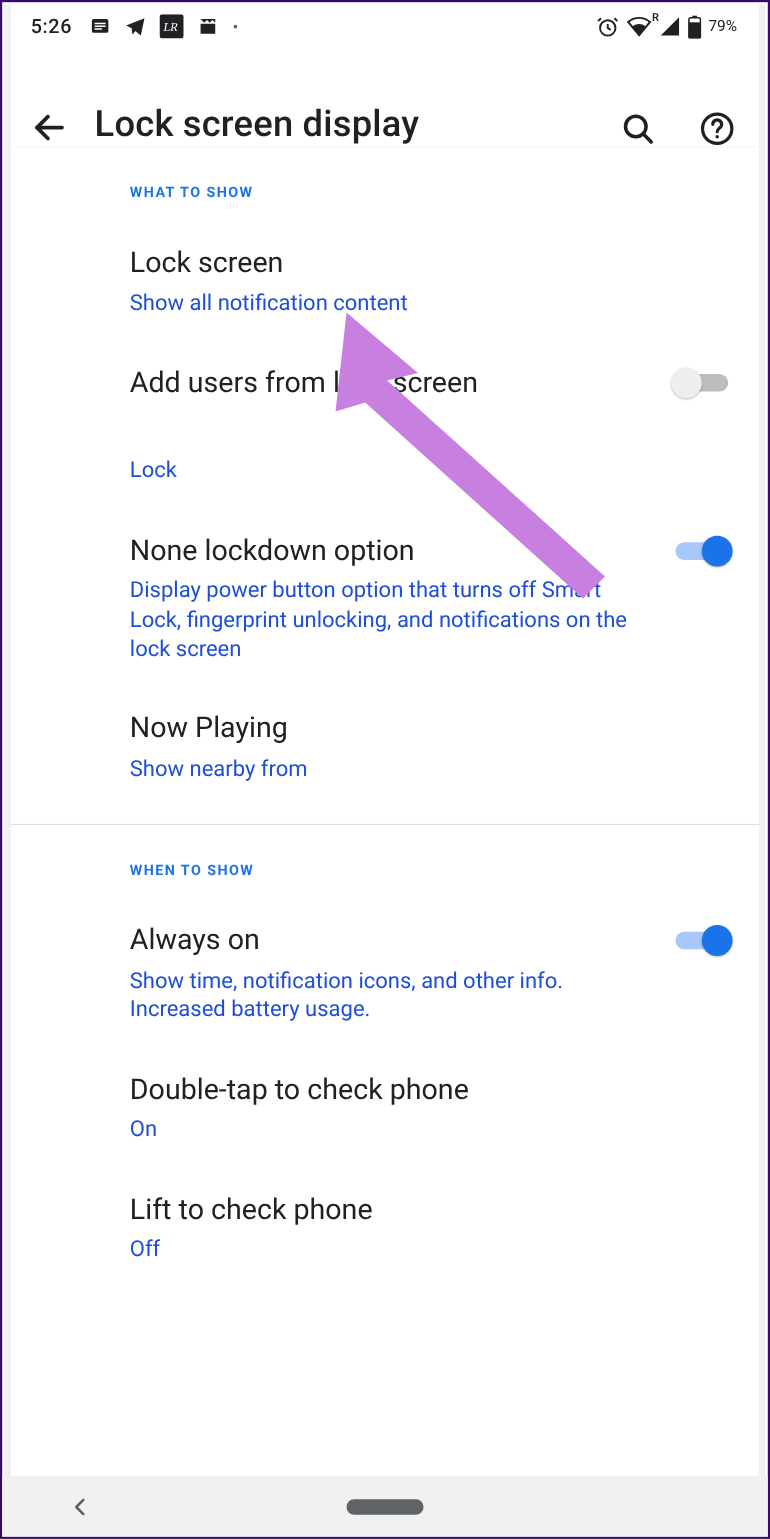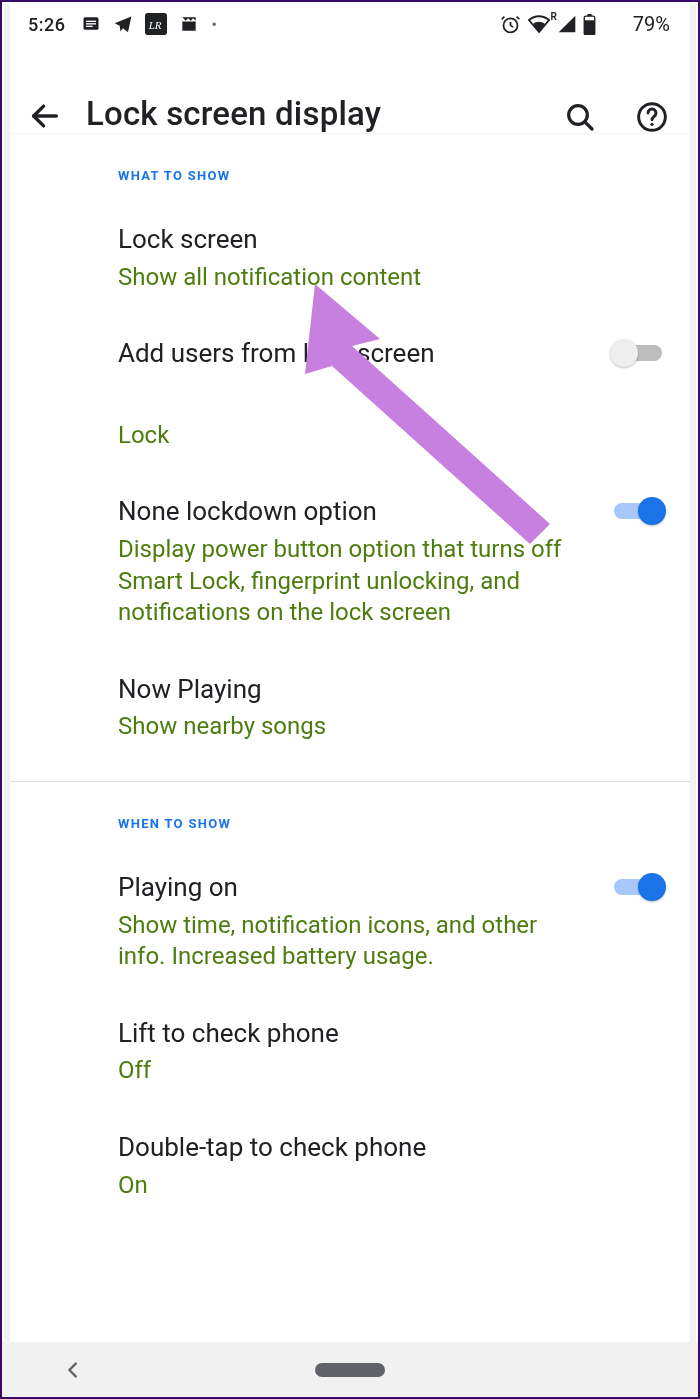--- a/index.html
+++ b/index.html
@@ -21,21 +21,21 @@
   .app-bar .ico svg { display:block; }
 
   
   .section-header { padding:34px 0 18px 108px; font-size:13px; font-weight:700; letter-spacing:1.3px; color:#1a73e8; }
 
   
   .settings-list { }
   .row { padding:22px 24px 22px 108px; display:flex; gap:20px; }
   .row .texts { flex:1; min-width:0; }
   .row .title { font-size:26px; color:#202124; line-height:1.25; }
-  .row .sub { font-size:24px; color:#4d7c0f; margin-top:6px; line-height:1.32; }
+  .row .sub { font-size:20px; color:#1d4ed8; margin-top:6px; line-height:1.32; }
 
   
   .toggle { width:56px; height:32px; position:relative; flex:0 0 56px; }
   .toggle .track { position:absolute; left:4px; right:4px; top:8px; height:16px; border-radius:10px; background:#bdbdbd; }
   .toggle .thumb { position:absolute; width:28px; height:28px; border-radius:50%; top:2px; left:0; background:#eeeeee; box-shadow:0 1px 2px rgba(0,0,0,0.25); }
   .toggle.on .track { background:#a8c7fa; }
   .toggle.on .thumb { left:28px; background:#1a73e8; }
 
   
   .divider { height:1px; background:#e0e0e0; margin:16px 0 0; width:100%; }
@@ -103,21 +103,21 @@
               <path fill="#202124" d="M2 22L22 2v20z"></path>
             </svg>
         </span>
         <span class="ico">
           <svg width="13" height="21" viewBox="0 0 12 20">
               <rect x="4" y="0" width="4" height="2" fill="#202124"></rect>
               <rect x="1" y="2" width="10" height="18" rx="1.5" fill="none" stroke="#202124" stroke-width="1.3"></rect>
               <rect x="1" y="6" width="10" height="14" fill="#202124"></rect>
             </svg>
         </span>
-        <span style="font-size:20px;margin-left:31px;">79%</span>
+        <span style="font-size:14px;">79%</span>
       </div>
     </div>
 
     <div class="app-bar">
       <span class="ico">
         <svg width="34" height="34" viewBox="0 0 24 24" fill="none" stroke="#202124" stroke-width="2.4" stroke-linecap="round" stroke-linejoin="round">
             <line x1="20" y1="12" x2="4" y2="12"></line>
             <polyline points="11 5 4 12 11 19"></polyline>
           </svg>
       </span>
@@ -170,52 +170,52 @@
         </div>
         <div class="toggle on">
           <div class="track"></div>
             <div class="thumb"></div>
         </div>
       </div>
 
       <div class="row">
         <div class="texts">
           <div class="title">Now Playing</div>
-          <div class="sub">Show nearby songs</div>
+          <div class="sub">Show nearby from</div>
         </div>
       </div>
     </div>
 
     <div class="divider"></div>
 
     <div class="section-header">WHEN TO SHOW</div>
 
     <div class="settings-list">
       <div class="row">
         <div class="texts">
-          <div class="title">Playing on</div>
+          <div class="title">Always on</div>
           <div class="sub">Show time, notification icons, and other info. Increased battery usage.</div>
         </div>
         <div class="toggle on">
           <div class="track"></div>
             <div class="thumb"></div>
         </div>
       </div>
 
       <div class="row">
         <div class="texts">
+          <div class="title">Double-tap to check phone</div>
+          <div class="sub">On</div>
+        </div>
+      </div>
+
+      <div class="row">
+        <div class="texts">
           <div class="title">Lift to check phone</div>
           <div class="sub">Off</div>
-        </div>
-      </div>
-
-      <div class="row">
-        <div class="texts">
-          <div class="title">Double-tap to check phone</div>
-          <div class="sub">On</div>
         </div>
       </div>
     </div>
 
     <svg class="arrow-overlay" width="300" height="270" viewBox="0 0 300 270">
       <defs></defs>
       <polygon points="55,0 120,55 92,62 290,240 270,260 72,82 45,90" fill="#c77fe0"></polygon>
     </svg>
 
   </div>

